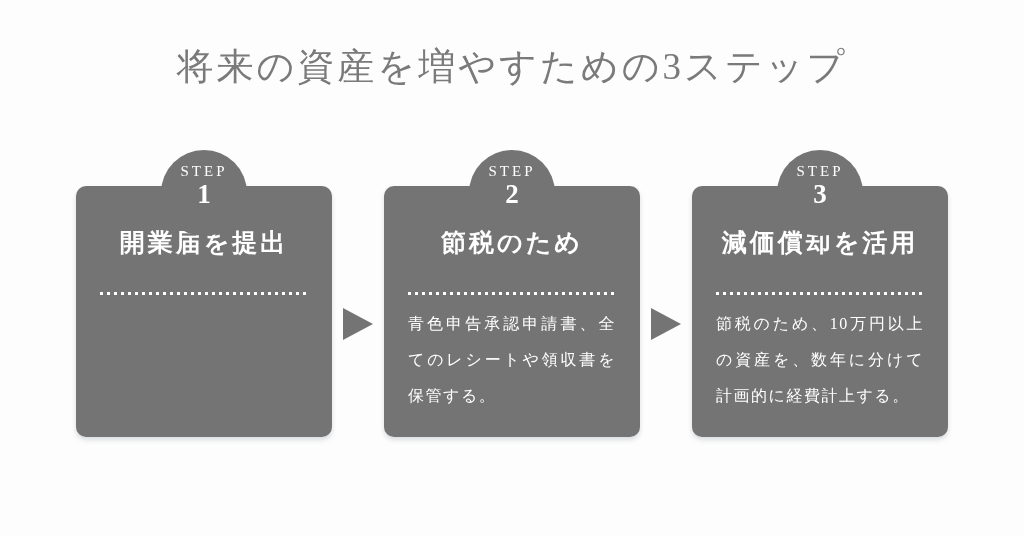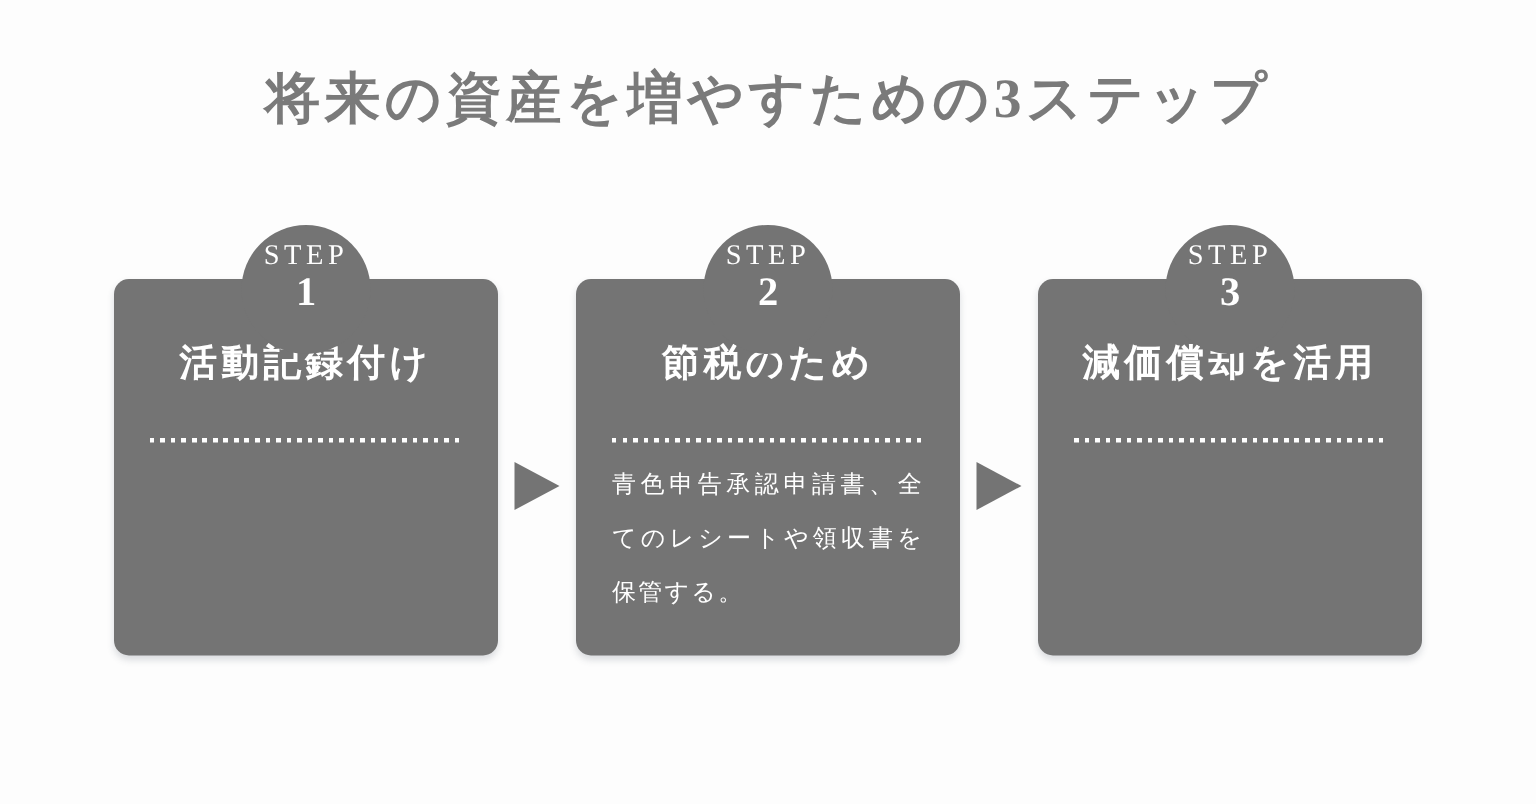--- a/index.html
+++ b/index.html
@@ -15,21 +15,21 @@
     overflow: hidden;
     font-family: "Liberation Serif", "DejaVu Serif", serif;
   }
   .canvas { position: relative; width: 1024px; height: 536px; }
 
   .title {
     margin-top: 45px;
     text-align: center;
     font-size: 37px;
     line-height: 1.2;
-    font-weight: bold;
+    font-weight: normal;
     letter-spacing: 3px;
     color: var(--title-text);
   }
 
   .steps {
     margin-top: 61px;
     padding-top: 36px;
     display: flex;
     justify-content: center;
     align-items: flex-start;
@@ -52,21 +52,21 @@
     transform: translateX(-50%);
     width: 86px;
     height: 86px;
     border-radius: 50%;
     background: var(--card-bg);
     text-align: center;
     color: var(--text-on-card);
   }
   .badge-label {
     padding-top: 13px;
-    font-size: 19px;
+    font-size: 15px;
     letter-spacing: 3px;
     line-height: 16px;
   }
   .badge-number {
     font-size: 27px;
     font-weight: bold;
     line-height: 30px;
   }
 
   .card-heading {
@@ -119,21 +119,21 @@
 
   <h1 class="title">将来の資産を増やすための3ステップ</h1>
 
   <div class="steps">
 
     <div class="card">
       <div class="badge">
         <div class="badge-label">STEP</div>
         <div class="badge-number">1</div>
       </div>
-      <h2 class="card-heading">活動記録付け</h2>
+      <h2 class="card-heading">開業届を提出</h2>
       <div class="dotted-divider"></div>
     </div>
 
     <div class="arrow">
       <div class="tri"></div>
     </div>
 
     <div class="card">
       <div class="badge">
         <div class="badge-label">STEP</div>
@@ -148,16 +148,17 @@
       <div class="tri"></div>
     </div>
 
     <div class="card">
       <div class="badge">
         <div class="badge-label">STEP</div>
         <div class="badge-number">3</div>
       </div>
       <h2 class="card-heading">減価償却を活用</h2>
       <div class="dotted-divider"></div>
+      <p class="card-desc">節税のため、10万円以上の資産を、数年に分けて計画的に経費計上する。</p>
     </div>
 
   </div>
 </div>
 
 </body></html>

